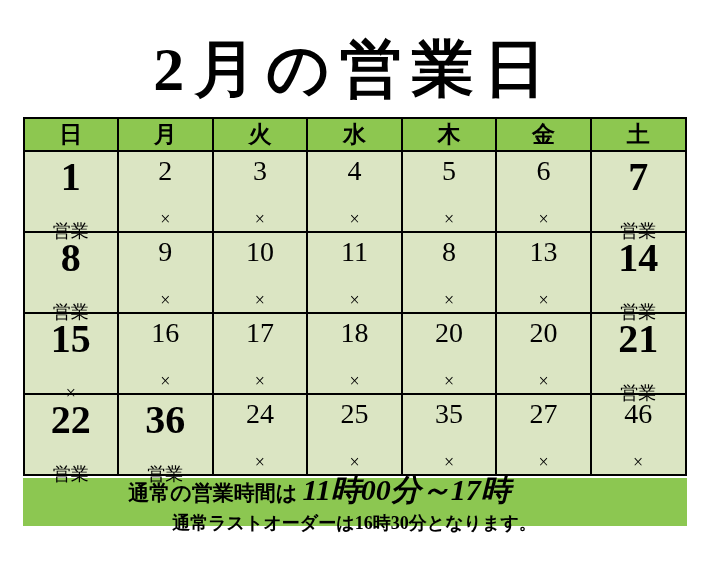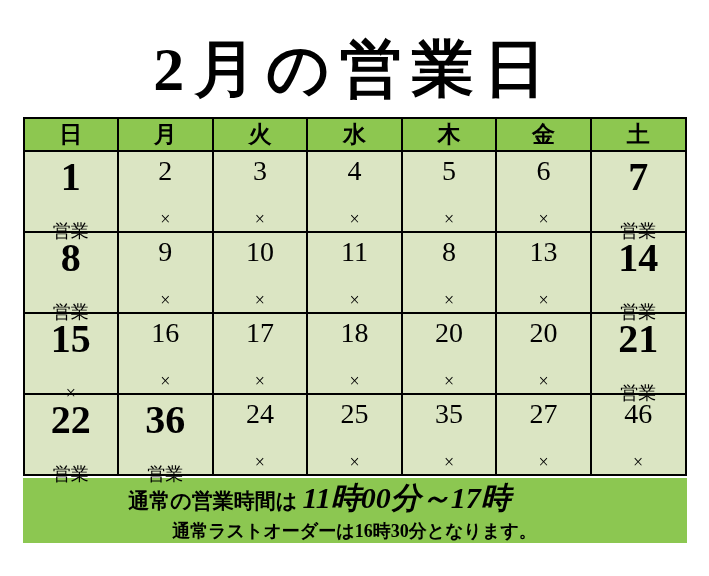--- a/index.html
+++ b/index.html
@@ -25,21 +25,21 @@
   }
   .cell-inner {
     height:79px; box-sizing:border-box;
     display:flex; flex-direction:column; align-items:center; justify-content:space-between;
     padding:4px 0 8px;
   }
   .num { font-size:28px; line-height:1.05; }
   td.big .num { font-size:40px; font-weight:bold; }
   .status { font-size:18px; line-height:1;margin-top:24px; }
   .banner {
-    width:664px; height:65px; margin:2px auto 0; background:#8cc751;
+    width:664px; height:48px; margin:2px auto 0; background:#8cc751;
     display:flex; flex-direction:column; justify-content:center; align-items:center;
   }
   .hours-line1 { font-size:21px; font-weight:bold; padding-right:70px; white-space:nowrap; }
   .hours-line1 .time { font-size:30px; font-style:italic; }
   .hours-line2 { font-size:18px; font-weight:bold; white-space:nowrap; margin-top:0; }
 </style>
 </head>
 <body>
 
 <h1 class="title">2月の営業日</h1>

